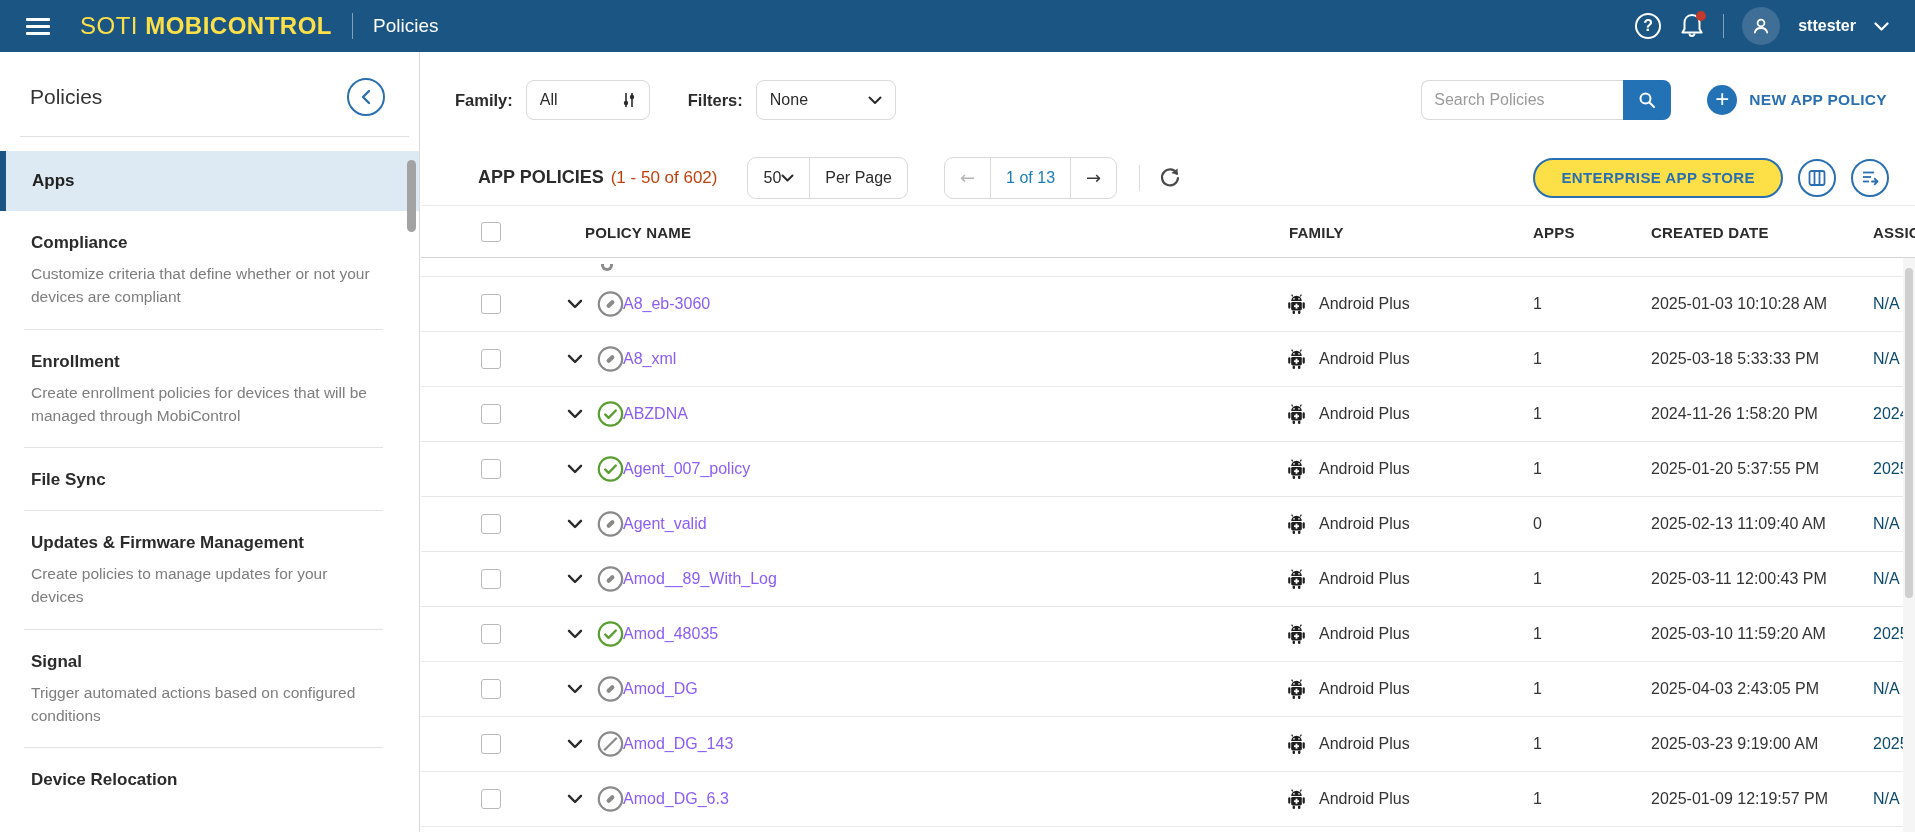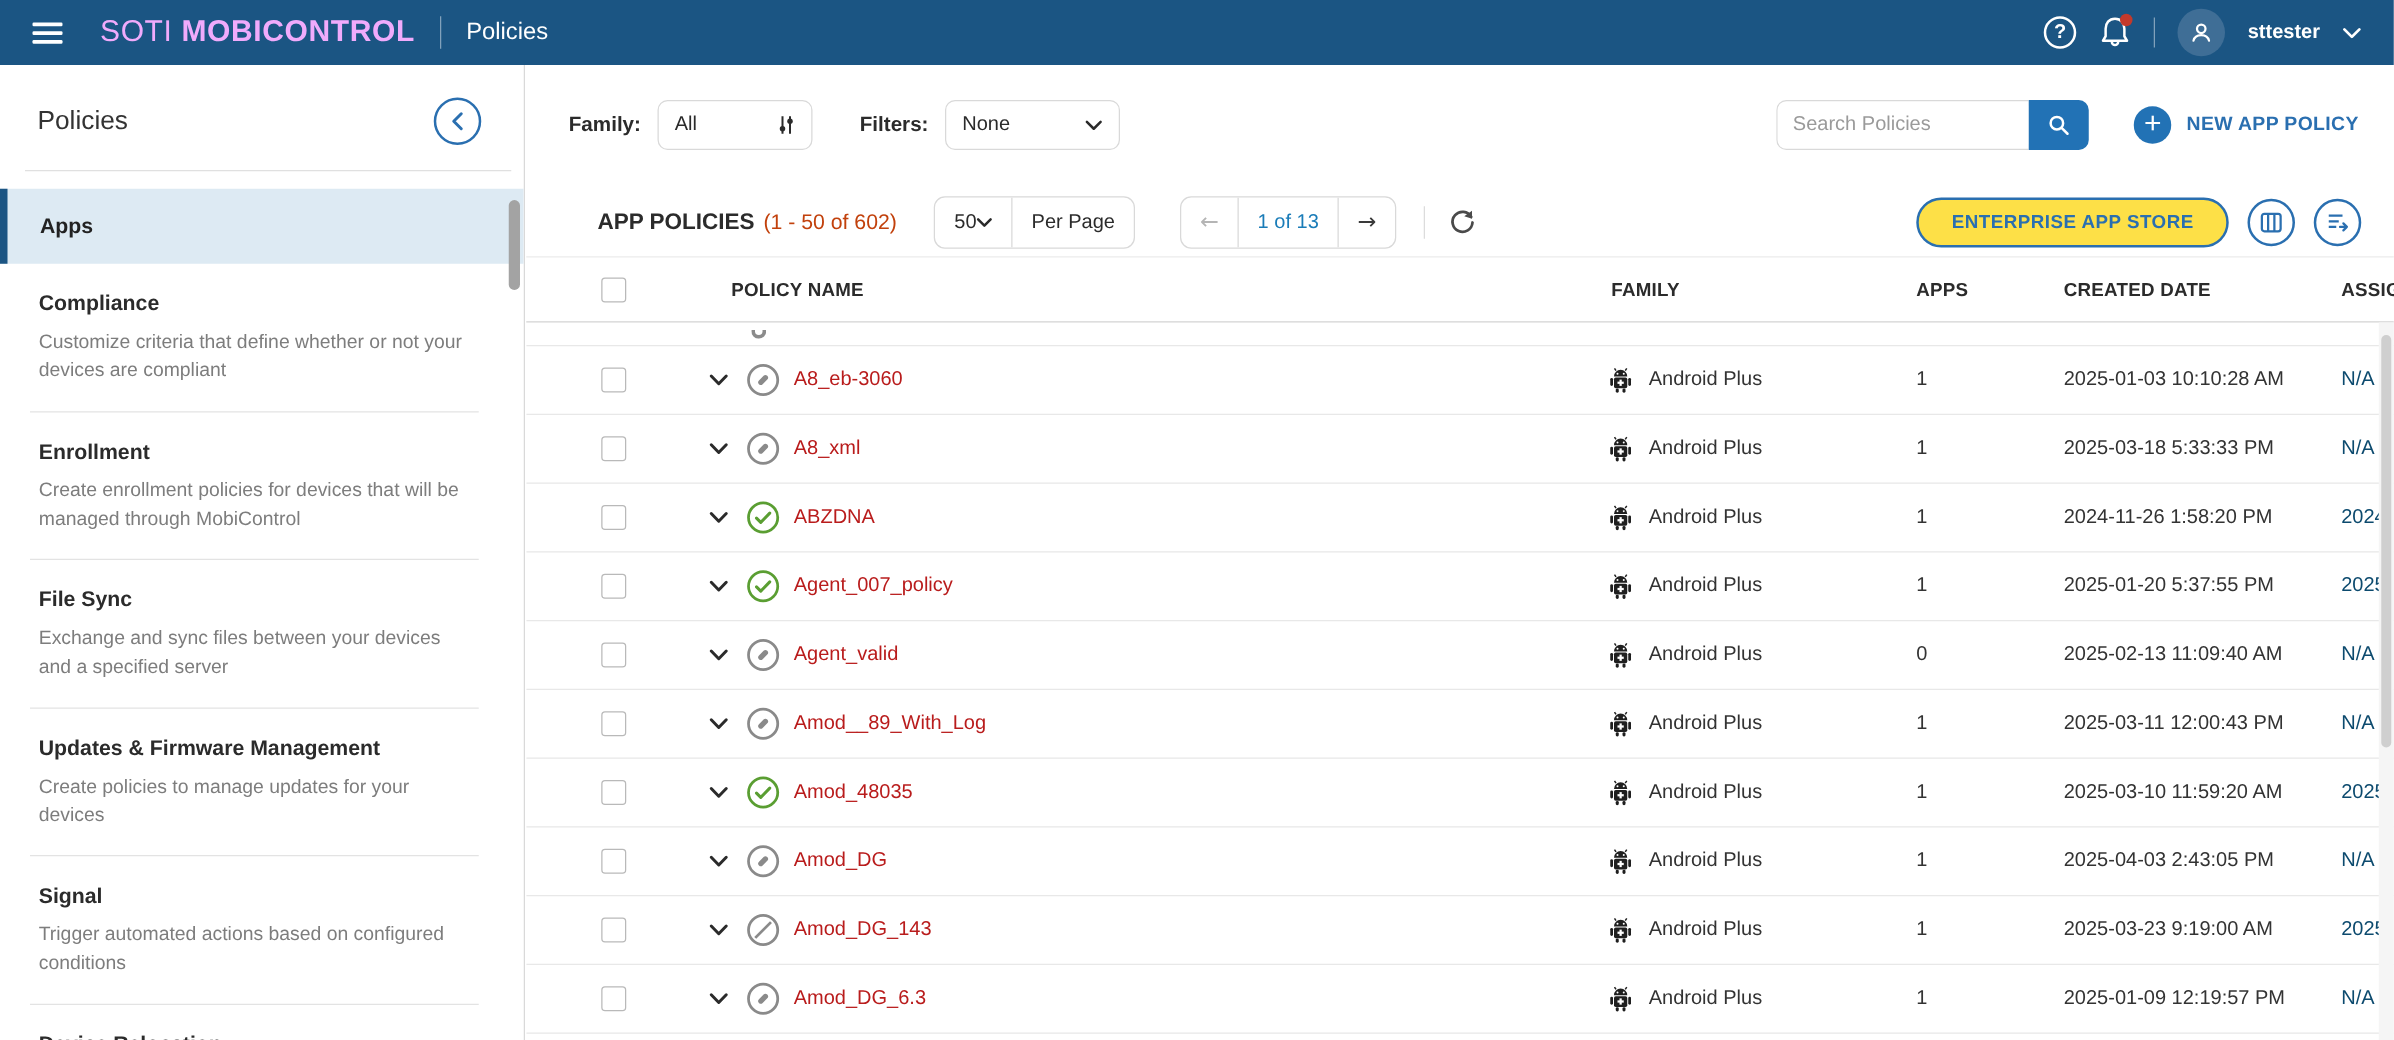--- a/index.html
+++ b/index.html
@@ -5,21 +5,21 @@
   * { margin:0; padding:0; box-sizing:border-box; }
   html,body { width:1915px; height:832px; overflow:hidden; background:#fff;
     font-family:"Liberation Sans", sans-serif; color:#2b2b2b; }
 
   
   .topbar { position:absolute; top:0; left:0; width:1915px; height:52px;
     background:#1b5583; display:flex; align-items:center; z-index:30; }
   .hamburger { width:24px; height:17px; margin-left:26px; display:flex; flex-direction:column;
     justify-content:space-between; cursor:pointer; }
   .hamburger span { display:block; height:3px; background:#fff; border-radius:1px; }
-  .logo { margin-left:30px; font-size:24px; color:#f0abfc; letter-spacing:.5px; white-space:nowrap; }
+  .logo { margin-left:30px; font-size:24px; color:#fde047; letter-spacing:.5px; white-space:nowrap; }
   .logo .soti { font-weight:400; }
   .logo .mobi { font-weight:700; }
   .tb-divider { width:1px; height:26px; background:rgba(255,255,255,.45); margin:0 20px; }
   .tb-page { color:#fff; font-size:19px; font-weight:400; }
   .tb-right { margin-left:auto; display:flex; align-items:center; gap:18px; padding-right:26px; }
   .help-circle { width:26px; height:26px; border:2px solid #fff; border-radius:50%;
     color:#fff; font-size:16px; font-weight:700; display:flex; align-items:center; justify-content:center; cursor:pointer; }
   .bell-wrap { position:relative; width:26px; height:28px; cursor:pointer; }
   .bell-dot { position:absolute; top:-1px; right:-1px; width:10px; height:10px; background:#c3392b; border-radius:50%; }
   .tb-sep { width:1px; height:24px; background:rgba(255,255,255,.45); }
@@ -107,21 +107,21 @@
 
   .tbody { position:absolute; top:206px; left:0; right:0; bottom:0; overflow:hidden; }
   .sliver-row { height:19px; border-bottom:1px solid #e8e8e8; position:relative; }
   .sliver-frag { position:absolute; left:180px; top:6px; width:12px; height:7px;
     border:3px solid #8b8b8b; border-top:none; border-radius:0 0 7px 7px; }
   .trow { position:relative; height:55px; border-bottom:1px solid #e8e8e8; }
   .cell { position:absolute; top:50%; transform:translateY(-50%); white-space:nowrap; }
   .c-check { left:60px; }
   .c-chev { left:146px; display:flex; cursor:pointer; }
   .c-status { left:176px; width:27px; height:27px; }
-  .c-name { left:214px; font-size:16px; color:#b91c1c; text-decoration:none; cursor:pointer; }
+  .c-name { left:202px; font-size:16px; color:#8b5cf6; text-decoration:none; cursor:pointer; }
   .c-famicon { left:866px; display:flex; }
   .c-family { left:898px; font-size:16px; color:#333; }
   .c-apps { left:1112px; font-size:16px; color:#333; }
   .c-date { left:1230px; font-size:16px; color:#333; }
   .c-assigned { left:1452px; font-size:16px; color:#0c4a6e; }
 
   .main-scroll-track { position:absolute; top:206px; right:0; bottom:0; width:12px; background:#f5f5f5; }
   .main-scroll-thumb { position:absolute; top:10px; right:2px; width:8px; height:330px;
     background:#cfcfcf; border-radius:4px; }
 </style>
@@ -187,21 +187,20 @@
     <div class="sb-item">
       <h3>Enrollment</h3>
       <p>Create enrollment policies for devices that will be managed through MobiControl</p>
     </div>
     <div class="sb-divider"></div>
   </div>
 
   <div>
     <div class="sb-item">
       <h3>File Sync</h3>
-      <p>Exchange and sync files between your devices and a specified server</p>
     </div>
     <div class="sb-divider"></div>
   </div>
 
   <div>
     <div class="sb-item">
       <h3>Updates &amp; Firmware Management</h3>
       <p>Create policies to manage updates for your devices</p>
     </div>
     <div class="sb-divider"></div>

